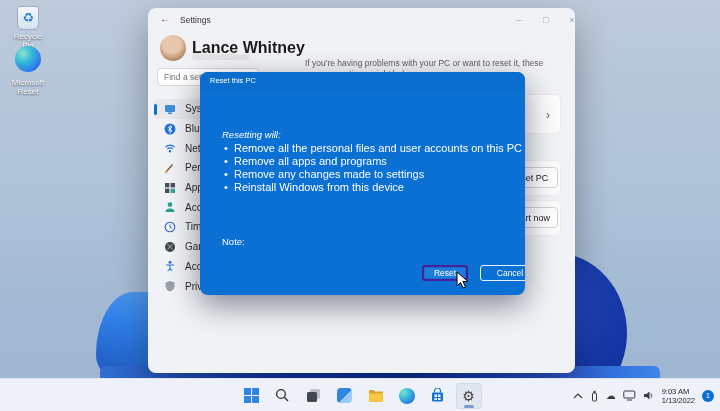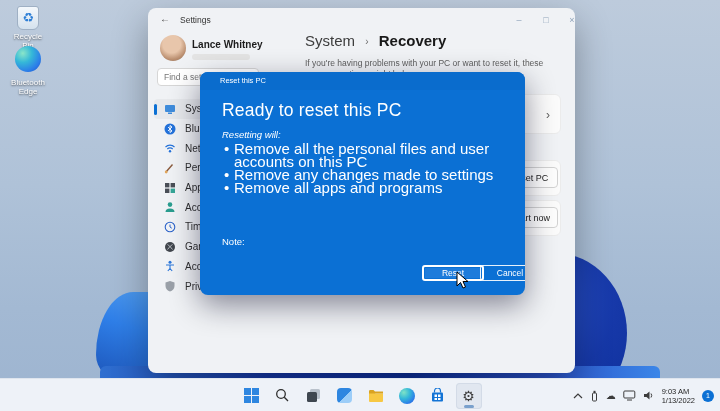--- a/index.html
+++ b/index.html
@@ -27,21 +27,21 @@
   
   .win { position:absolute; left:148px; top:8px; width:427px; height:365px; background:#f0f2f5;
     border-radius:8px; box-shadow:0 14px 36px rgba(0,0,0,.32); overflow:hidden; }
   .win .back { position:absolute; left:12px; top:5px; font-size:10px; color:#444; }
   .win .apptitle { position:absolute; left:32px; top:7px; font-size:8.5px; color:#333; }
   .ctl { position:absolute; top:7px; font-size:9px; color:#90a4ba; width:16px; text-align:center; }
   .ctl.min{ left:363px; } .ctl.max{ left:390px; } .ctl.cls{ left:416px; }
 
   .avatar { position:absolute; left:12px; top:27px; width:26px; height:26px; border-radius:50%;
     background:radial-gradient(circle at 45% 35%, #e8c6ab 0 40%, #b98d6e 70%, #7d6a5c 100%); }
-  .uname { position:absolute; left:44px; top:31px; font-size:10px; font-weight:700; color:#1c1c1c; }
+  .uname { position:absolute; left:44px; top:31px; font-size:16px; font-weight:700; color:#1c1c1c; }
   .ublur { position:absolute; left:44px; top:46px; width:58px; height:6px; border-radius:3px; background:#e4e4e4; }
 
   .search { position:absolute; left:9px; top:60px; width:102px; height:18px; background:#fff;
     border:1px solid #d6d6d6; border-radius:4px; font-size:8.5px; color:#767676; padding:0 6px;
     font-family:"Liberation Sans",sans-serif; }
 
   .nav { position:absolute; left:6px; top:91px; width:152px; }
   .nav-item { position:relative; display:flex; align-items:center; gap:9px; height:19.7px; padding-left:10px;
     font-size:10px; color:#2f2f2f; border-radius:4px; }
   .nav-item.sel { background:#e7e9ec; }
@@ -59,33 +59,33 @@
   .card.resetrow { left:157px; top:152px; width:256px; height:36px; }
   .card.restartrow { left:157px; top:192px; width:256px; height:36px; }
   .wbtn { position:absolute; height:21px; background:#fdfdfd; border:1px solid #d2d2d2; border-radius:4px;
     font-size:9px; color:#1c1c1c; display:flex; align-items:center; justify-content:center; }
   .wbtn.resetpc { left:352px; top:159px; width:58px; }
   .wbtn.restartnow { left:346px; top:199px; width:64px; }
 
   
   .dlg { position:absolute; left:200px; top:72px; width:325px; height:223px; background:#0b70d4;
     border-radius:8px; box-shadow:0 10px 30px rgba(0,0,30,.45); color:#fff; overflow:hidden; }
-  .dlg .tbar { height:18px; font-size:7.5px; line-height:18px; padding-left:20px; background:#0a6ccd; }
+  .dlg .tbar { height:18px; font-size:7.5px; line-height:18px; padding-left:10px; background:#0a6ccd; }
   .dlg h1 { position:absolute; left:22px; top:28px; font-size:17.5px; font-weight:300; letter-spacing:.2px; }
   .dlg .lead { position:absolute; left:22px; top:57px; font-size:9.5px;font-style:italic; }
   .dlg ul { position:absolute; left:24px; list-style:none; }
   .dlg ul.main { top:70px; }
   .dlg ul.note { top:135px; }
-  .dlg li { font-size:15px; line-height:13px; padding-left:10px; position:relative; }
+  .dlg li { font-size:11px; line-height:13px; padding-left:10px; position:relative; }
   .dlg li::before { content:"•"; position:absolute; left:0; }
   .dlg .notelbl { position:absolute; left:22px; top:122px; font-size:9.5px;margin-top:42px; }
   .dlg .learn { position:absolute; left:22px; top:195px; font-size:9px; color:#eaf3ff; text-decoration:underline;margin-top:32px; }
   .dbtn { position:absolute; top:193px; height:16px; border-radius:3px; font-size:8.5px; color:#fff;
     display:flex; align-items:center; justify-content:center; }
-  .dbtn.reset { left:222px; width:62px; background:#1e7cdb; border:2px solid #ffffff; box-shadow:inset 0 0 0 1px #0b70d4; }
+  .dbtn.reset { left:222px; width:46px; background:#1e7cdb; border:2px solid #4c1d95; box-shadow:inset 0 0 0 1px #0b70d4; }
   .dbtn.cancel { left:280px; width:60px; background:transparent; border:1px solid rgba(255,255,255,.9); }
 
   .cursor { position:absolute; left:456px; top:271px; z-index:50; }
 
   
   .taskbar { position:absolute; left:0; top:378px; width:720px; height:33px; background:#eef2f8; border-top:1px solid #dfe5ee; }
   .tb-center { position:absolute; left:0; right:0; top:0; height:33px; display:flex; align-items:center; justify-content:center; gap:5px; }
   .tb-btn { width:26px; height:26px; border-radius:4px; display:flex; align-items:center; justify-content:center; position:relative; }
   .tb-btn.active { background:#e1e7f0; box-shadow:inset 0 0 0 1px #d3dbe7; }
   .tb-btn.active::after { content:""; position:absolute; bottom:1px; left:8px; width:10px; height:3px; border-radius:2px; background:#79a0cc; }
@@ -108,21 +108,21 @@
   <div class="bloom-right"></div>
   <div class="bloom-strip"></div>
 </div>
 
 <div class="dicon" style="left:8px; top:6px;">
   <span class="bin-glyph">♻</span>
   <div class="lbl">Recycle Bin</div>
 </div>
 <div class="dicon" style="left:8px; top:46px;">
   <span class="edge-glyph"></span>
-  <div class="lbl">Bluetooth Edge</div>
+  <div class="lbl">Microsoft Reset</div>
 </div>
 
 <div class="win">
   <div class="back">←</div>
   <div class="apptitle">Settings</div>
   <div class="ctl min">–</div>
   <div class="ctl max">□</div>
   <div class="ctl cls">×</div>
 
   <div class="avatar"></div>
@@ -198,44 +198,39 @@
       <span>Accessibility</span>
     </div>
     <div class="nav-item">
       <svg width="12" height="12">
           <path d="M6 1l4.5 1.5v3.5c0 2.8-2 4.6-4.5 5.5C3.5 10.6 1.5 8.8 1.5 6V2.5z" fill="#9aa0a8"></path>
         </svg>
       <span>Privacy &amp; security</span>
     </div>
   </div>
 
-  <div class="crumb">
-    <span>System</span>
-    <span class="sep">›</span>
-    <span class="page">Recovery</span>
-  </div>
   <div class="desc">If you're having problems with your PC or want to reset it, these recovery options might help.</div>
 
   <div class="card fix">
     <span class="chev">›</span>
   </div>
   <div class="card resetrow"></div>
   <div class="card restartrow"></div>
   <div class="wbtn resetpc">Reset PC</div>
   <div class="wbtn restartnow">Restart now</div>
 </div>
 
 <div class="dlg">
   <div class="tbar">Reset this PC</div>
-  <h1>Ready to reset this PC</h1>
   <div class="lead">Resetting will:</div>
   <ul class="main">
     <li>Remove all the personal files and user accounts on this PC</li>
+    <li>Remove all apps and programs</li>
     <li>Remove any changes made to settings</li>
-    <li>Remove all apps and programs</li>
+    <li>Reinstall Windows from this device</li>
   </ul>
   <div class="notelbl">Note:</div>
   <a class="learn">Learn more</a>
   <div class="dbtn reset">Reset</div>
   <div class="dbtn cancel">Cancel</div>
 </div>
 
 <svg class="cursor" width="13" height="19">
   <polygon points="1,1 1,15 4.5,11.5 7,17 9.5,16 7,10.5 12,10.5" fill="#fff" stroke="#000" stroke-width="1"></polygon>
 </svg>

